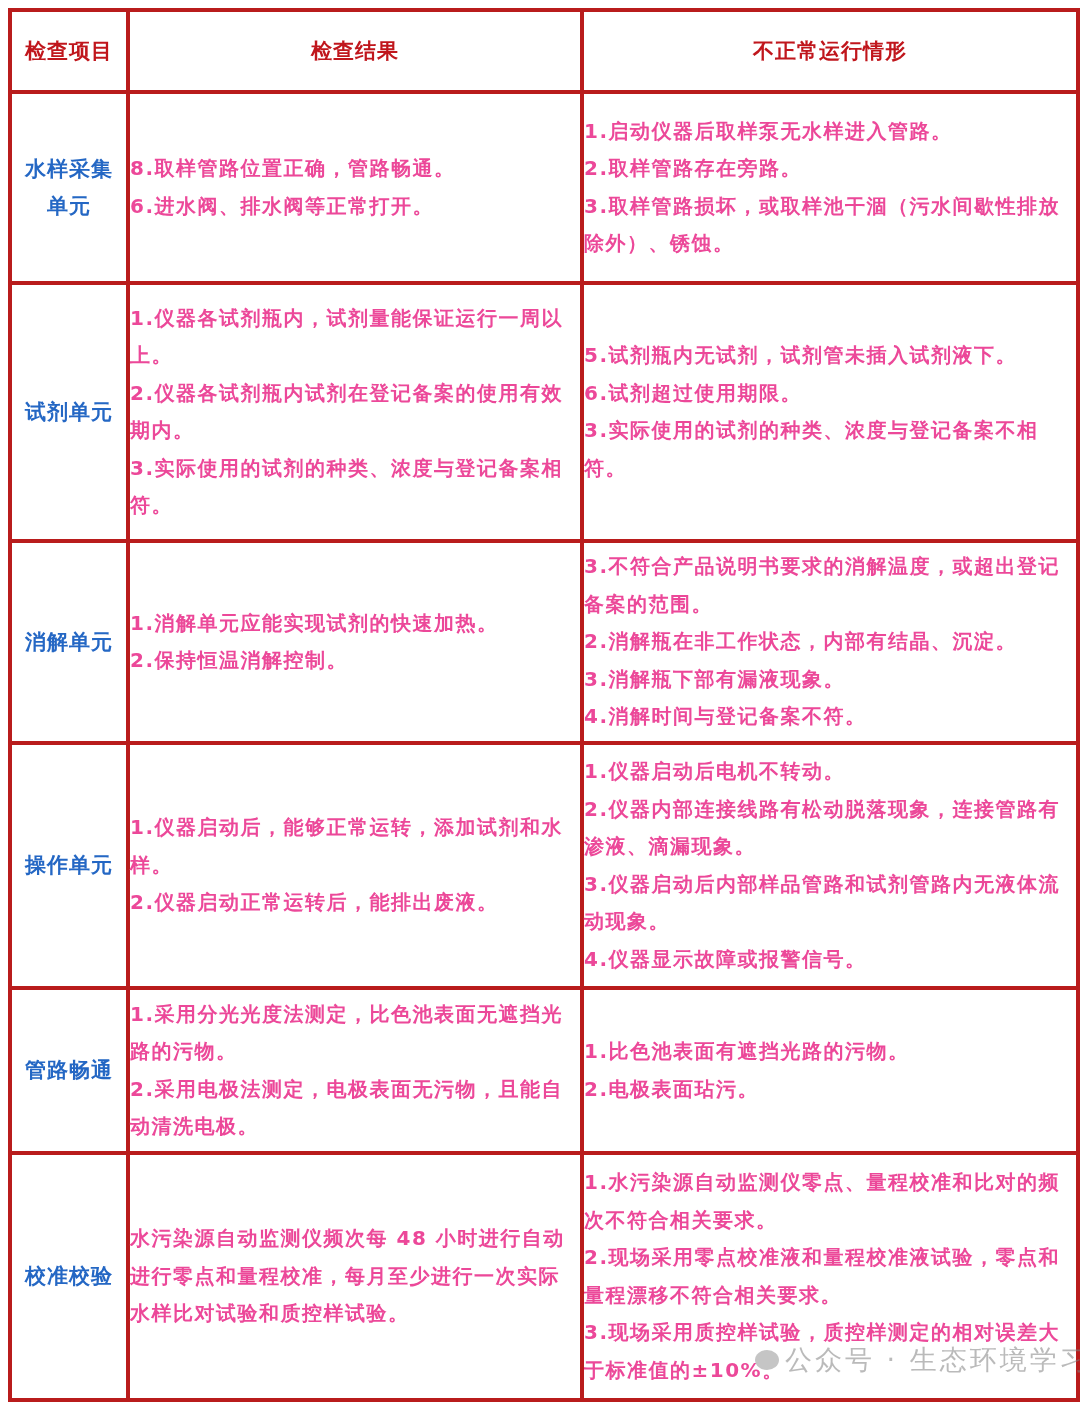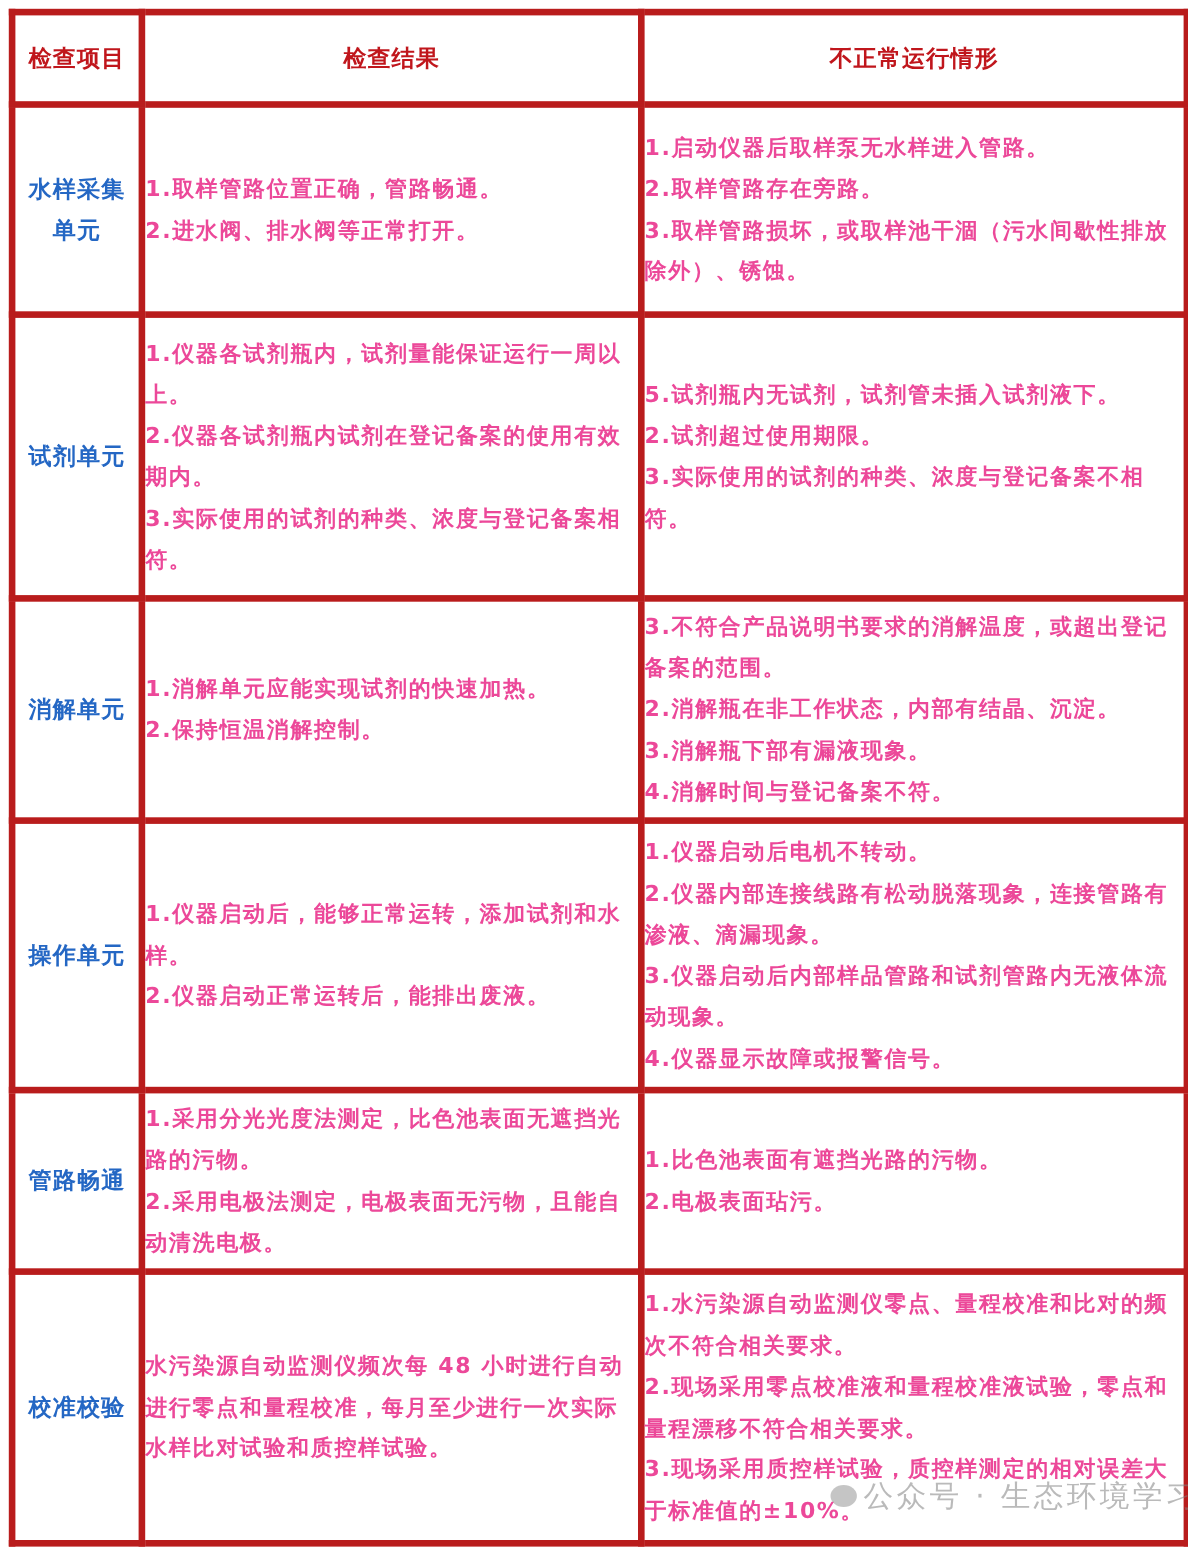--- a/index.html
+++ b/index.html
@@ -3,21 +3,21 @@
 <meta charset="utf-8">
 <style>
   html, body { margin: 0; padding: 0; background: #ffffff; }
   body { width: 1080px; height: 1407px; position: relative; overflow: hidden;
          font-family: "DejaVu Sans", "Liberation Sans", sans-serif; }
   table.grid {
     position: absolute; left: 8px; top: 8px;
     width: 1068px; border-collapse: collapse; table-layout: fixed;
   }
   table.grid td, table.grid th {
-    border: 6px solid #b91c1c; padding: 0; vertical-align: middle;
+    border: 4px solid #b91c1c; padding: 0; vertical-align: middle;
   }
   col.c1 { width: 118px; }
   col.c2 { width: 454px; }
   col.c3 { width: 496px; }
   th.head {
     height: 78px; color: #c0161c; font-size: 21px; font-weight: bold;
     text-align: center; letter-spacing: 1px;
   }
   td.item {
     color: #2467c4; font-size: 21px; font-weight: bold; text-align: center;
@@ -58,42 +58,42 @@
   <tbody>
 
     <tr style="height:191px">
       <td class="item">
         <span>
           <span class="line">水样采集</span>
           <span class="line">单元</span>
         </span>
       </td>
       <td class="txt">
-        <span class="line">1.取样管路位置正确，管路畅通。</span>
-        <span class="line">2.进水阀、排水阀等正常打开。</span>
+        <span class="line">8.取样管路位置正确，管路畅通。</span>
+        <span class="line">6.进水阀、排水阀等正常打开。</span>
       </td>
       <td class="txt">
         <span class="line">1.启动仪器后取样泵无水样进入管路。</span>
         <span class="line">2.取样管路存在旁路。</span>
         <span class="line">3.取样管路损坏，或取样池干涸（污水间歇性排放除外）、锈蚀。</span>
       </td>
     </tr>
 
     <tr style="height:258px">
       <td class="item">
         <span>试剂单元</span>
       </td>
       <td class="txt">
         <span class="line">1.仪器各试剂瓶内，试剂量能保证运行一周以上。</span>
         <span class="line">2.仪器各试剂瓶内试剂在登记备案的使用有效期内。</span>
         <span class="line">3.实际使用的试剂的种类、浓度与登记备案相符。</span>
       </td>
       <td class="txt">
         <span class="line">5.试剂瓶内无试剂，试剂管未插入试剂液下。</span>
-        <span class="line">2.试剂超过使用期限。</span>
+        <span class="line">6.试剂超过使用期限。</span>
         <span class="line">3.实际使用的试剂的种类、浓度与登记备案不相符。</span>
       </td>
     </tr>
 
     <tr style="height:202px">
       <td class="item">
         <span>消解单元</span>
       </td>
       <td class="txt">
         <span class="line">1.消解单元应能实现试剂的快速加热。</span>

